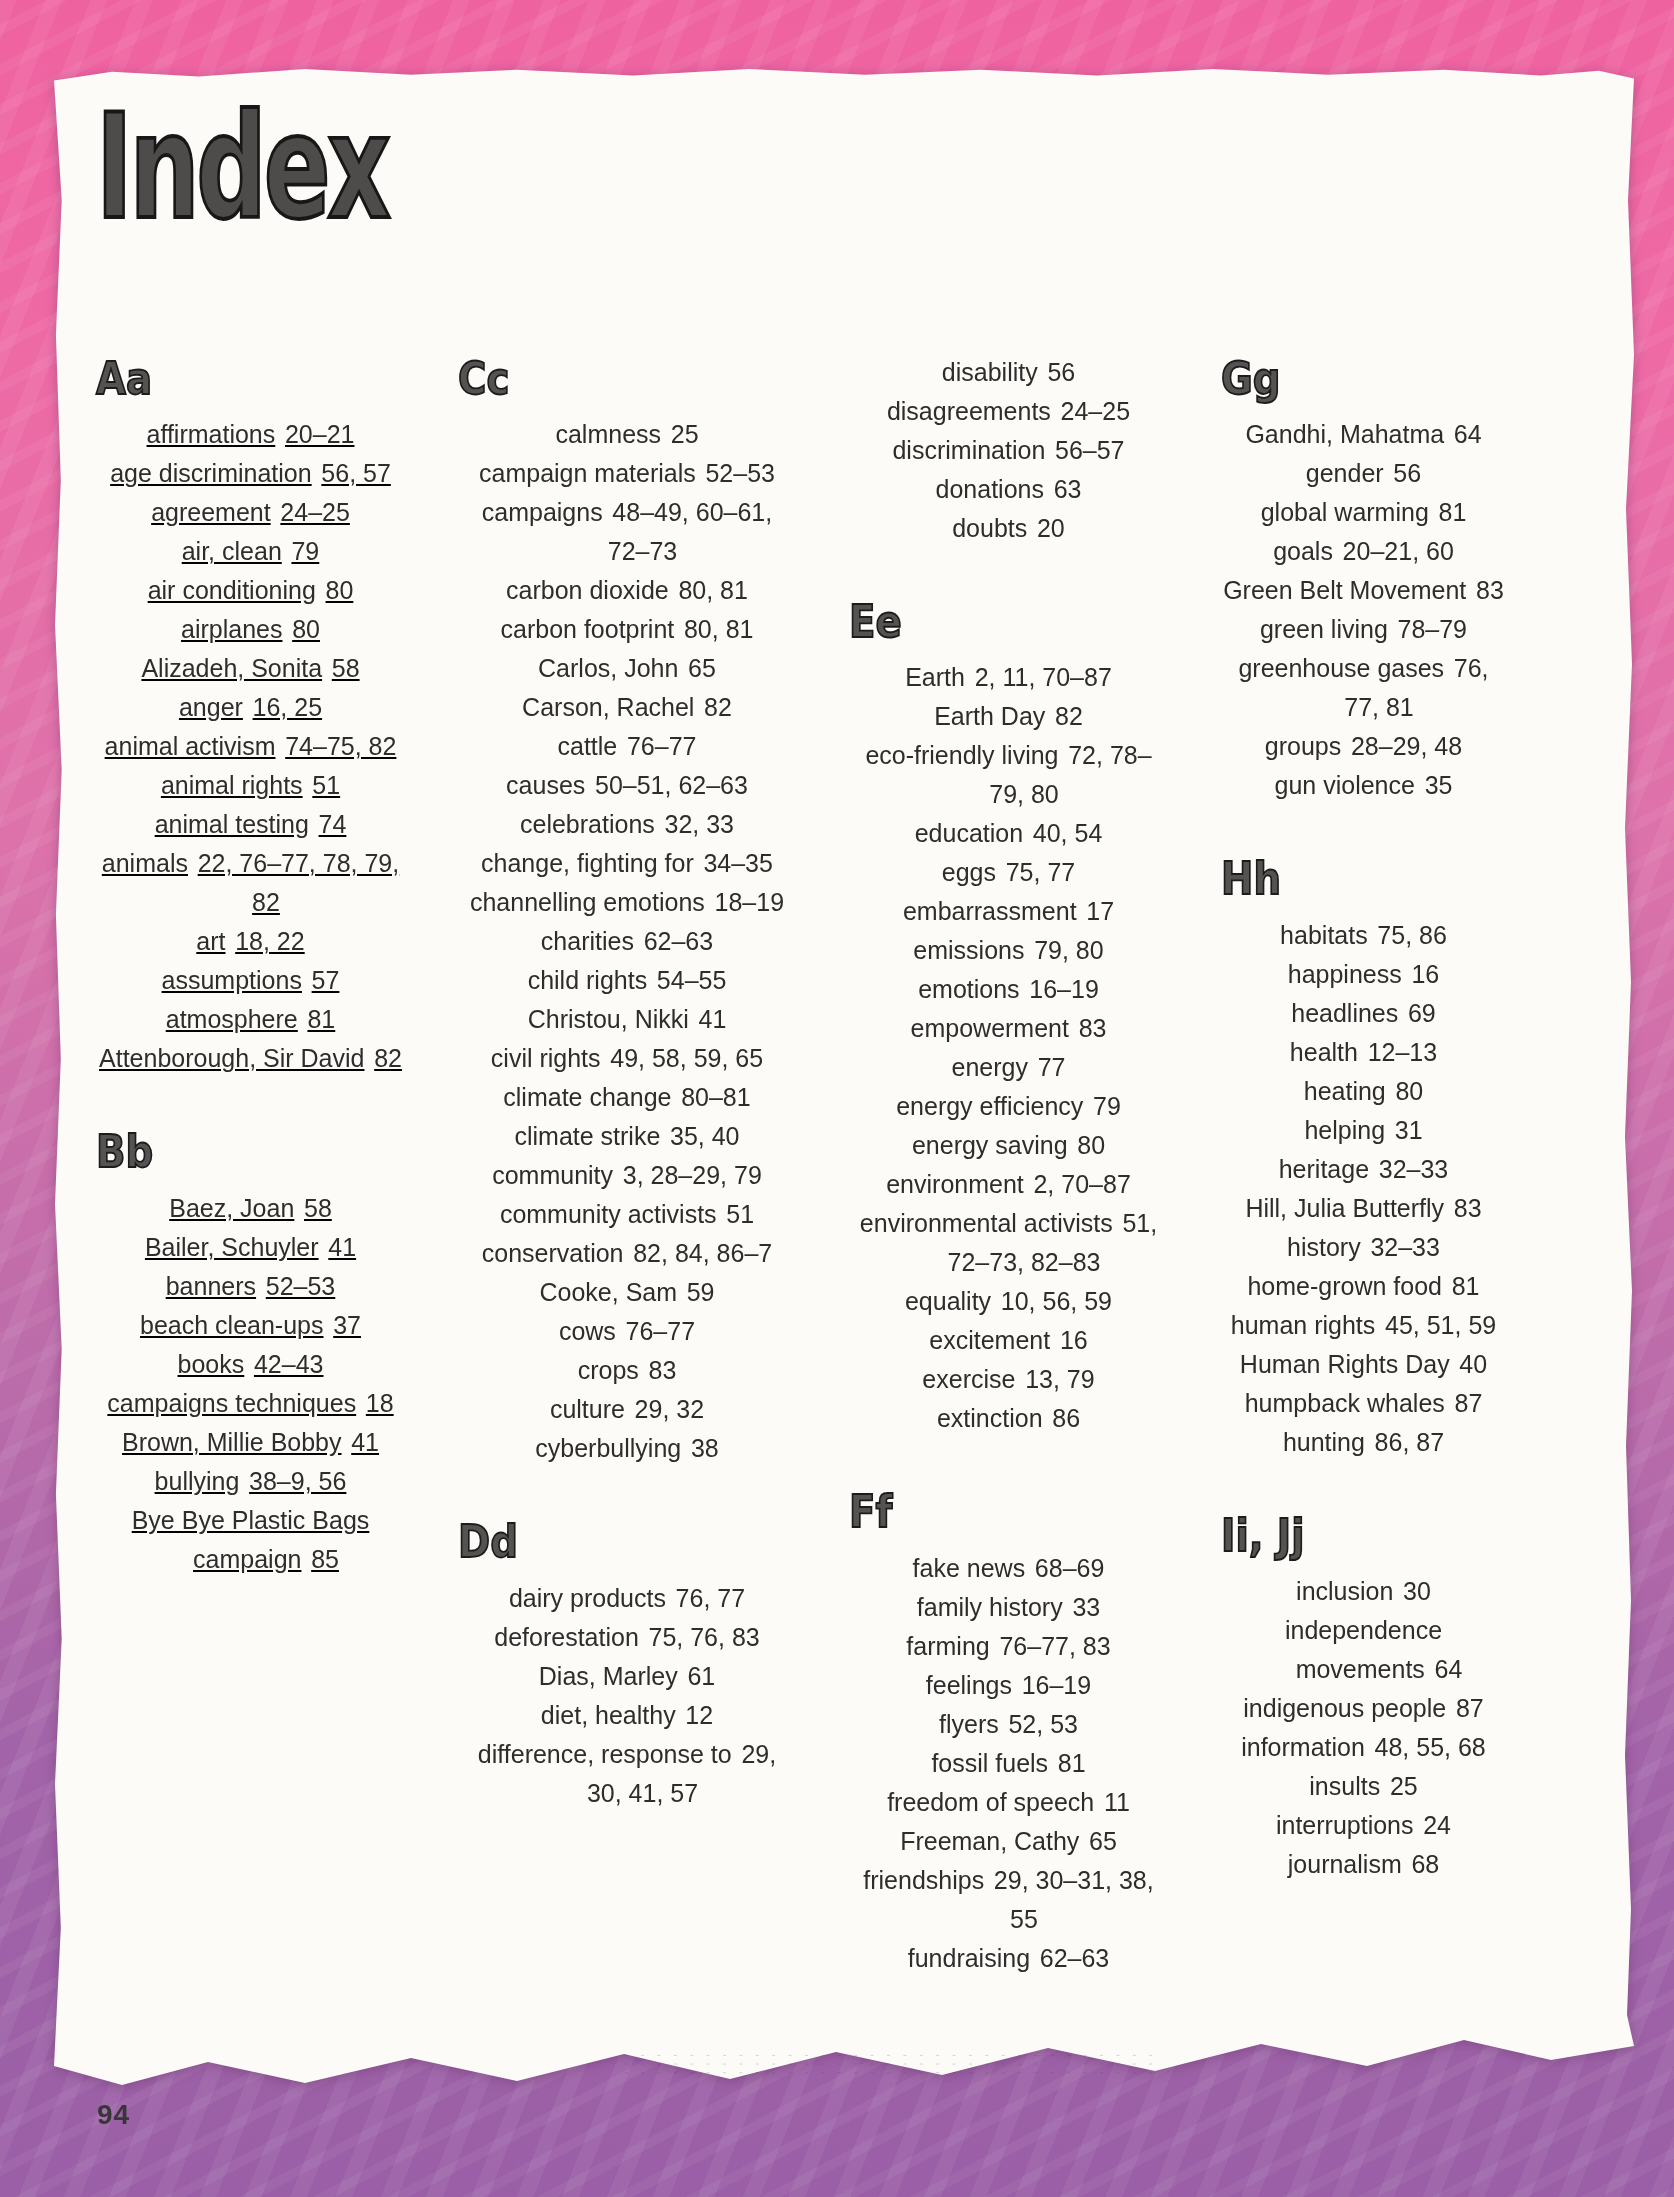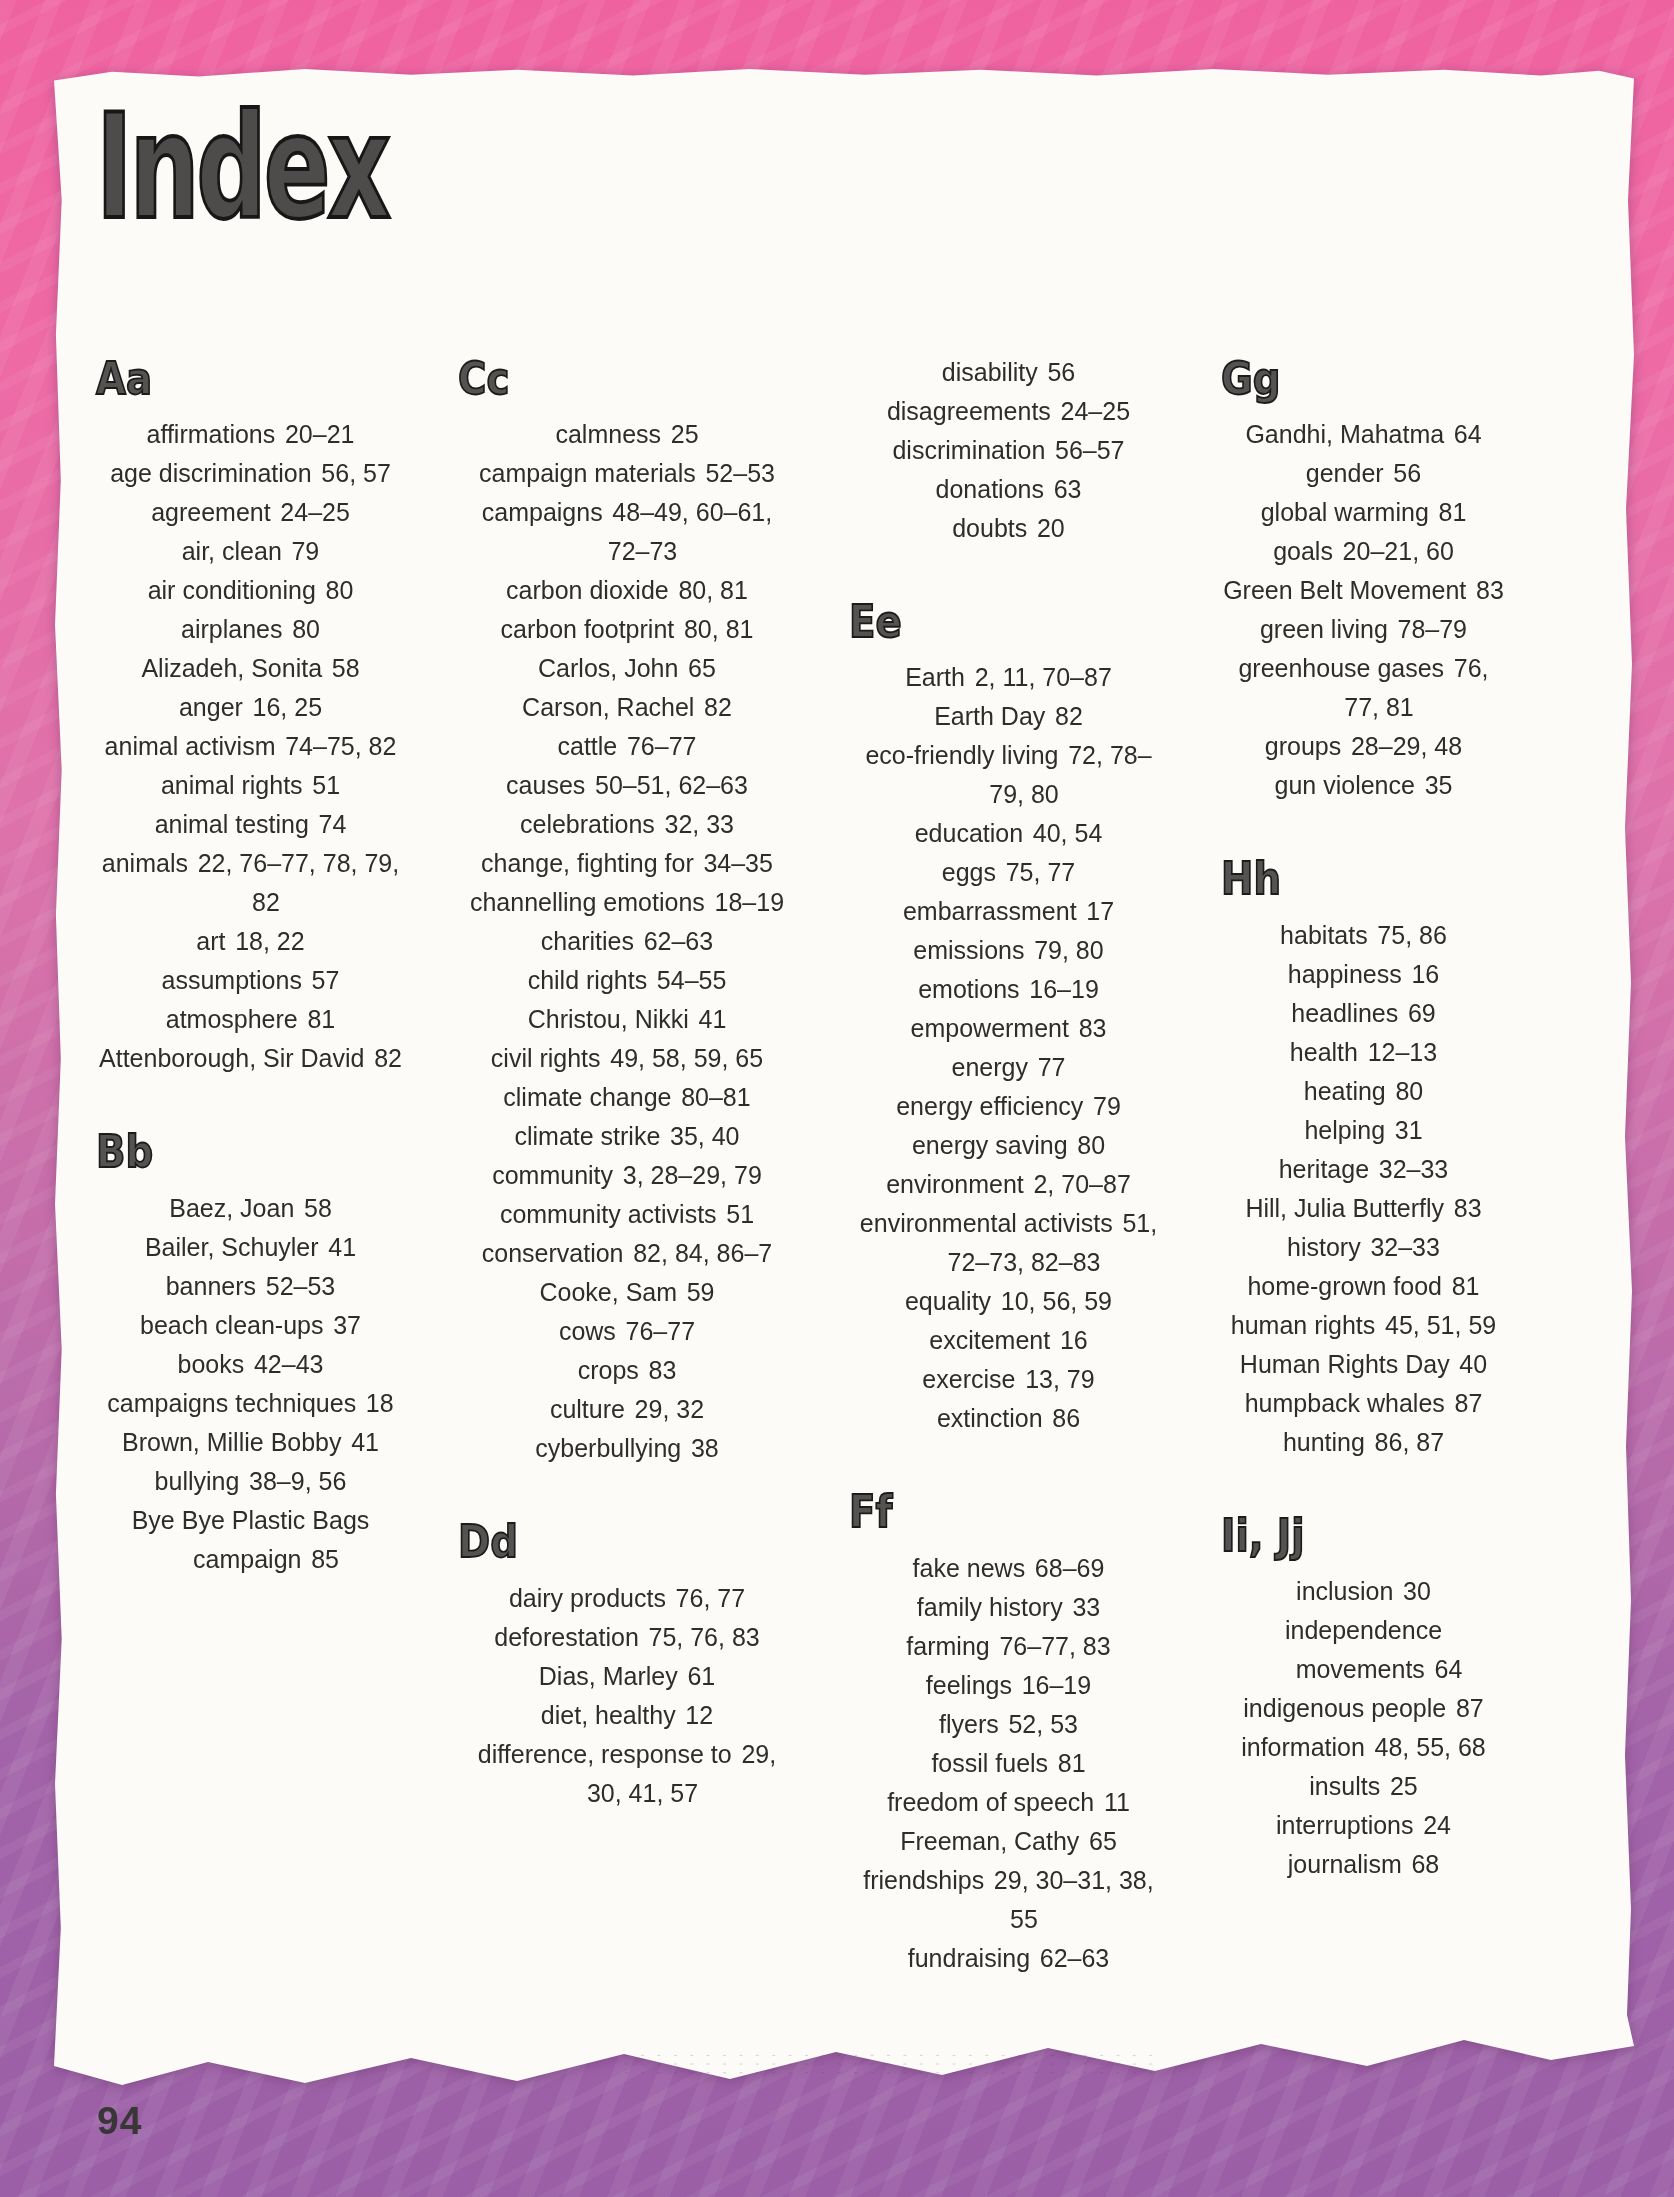--- a/index.html
+++ b/index.html
@@ -41,21 +41,21 @@
     letter-spacing: -4.8px;
     color: #4e4c4a;
     -webkit-text-stroke: 3.9px #171717;
     display: inline-block;
     transform: scaleX(0.68);
     transform-origin: 0 50%;
     white-space: nowrap;
   }
   .columns { display: flex; gap: 53px; margin-top: 114px; }
   .column { flex: 0 0 auto; }
-  .column:nth-child(1) { width: 309px; }
+  .column:nth-child(1) { width: 309px; text-decoration: underline; }
   .column:nth-child(2) { width: 338px; }
   .column:nth-child(3) { width: 319px; }
   .column:nth-child(4) { width: 285px; }
   .block + .block { margin-top: 48px; }
   .heading {
     font-family: "DejaVu Sans", sans-serif;
     font-weight: bold;
     font-size: 44px;
     line-height: 1.2;
     color: #555351;
@@ -71,21 +71,21 @@
   .entry {
     font-size: 25px;
     line-height: 39px;
     color: #2e2d2c;
     padding-left: 31px;
     text-indent: -31px;
   }
   .entry .pages { margin-left: 9.7px; }
   .page-number {
     position: absolute; left: 97px; top: 2099px;
-    font-size: 39px; font-weight: bold; color: #373737;
+    font-size: 28px; font-weight: bold; color: #373737;
     letter-spacing: 1px;
   }
   .speckles {
     position: absolute; left: 618px; top: 2051px; width: 541px; height: 23px;
     background-image: radial-gradient(rgba(70,60,70,0.5) 1.2px, transparent 1.8px);
     background-size: 16.4px 8.7px;
     opacity: 0.45;
   }
 </style>
 </head>

